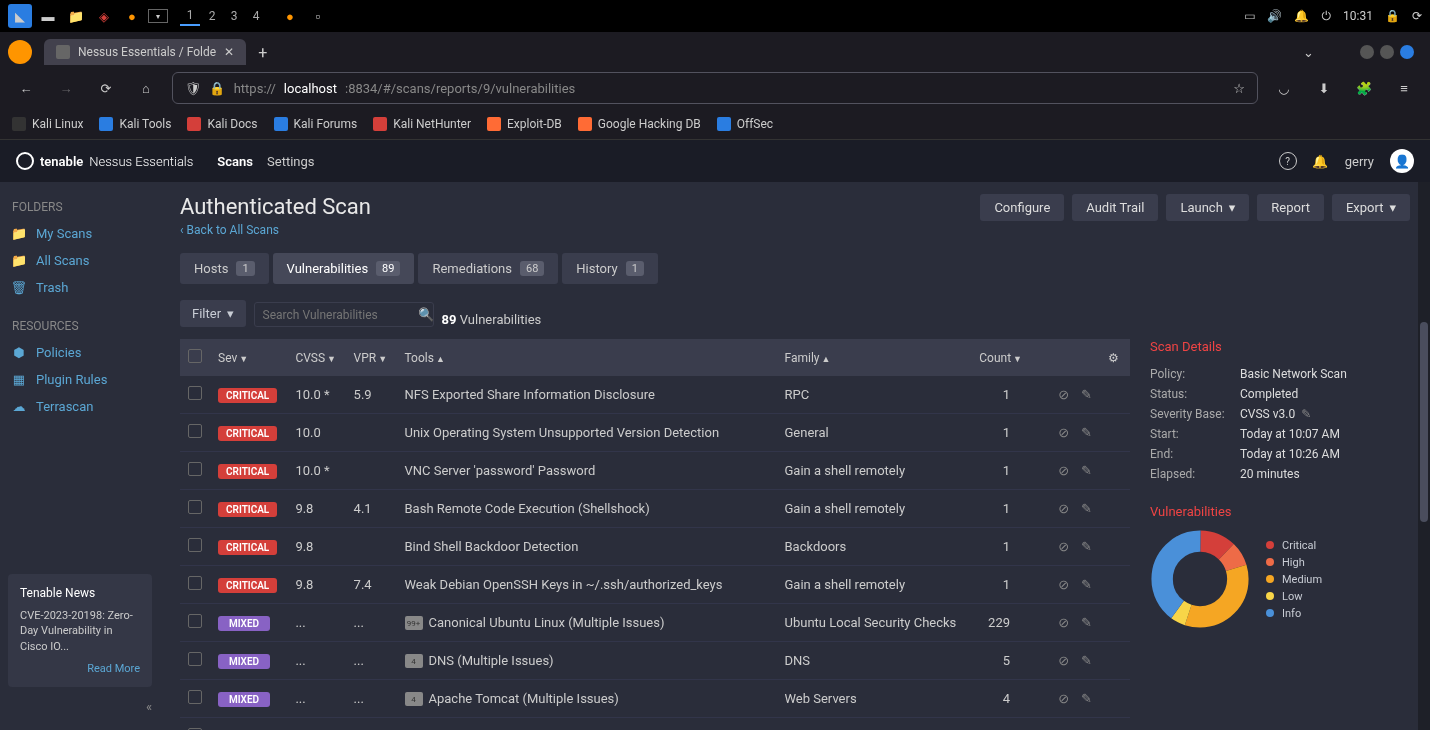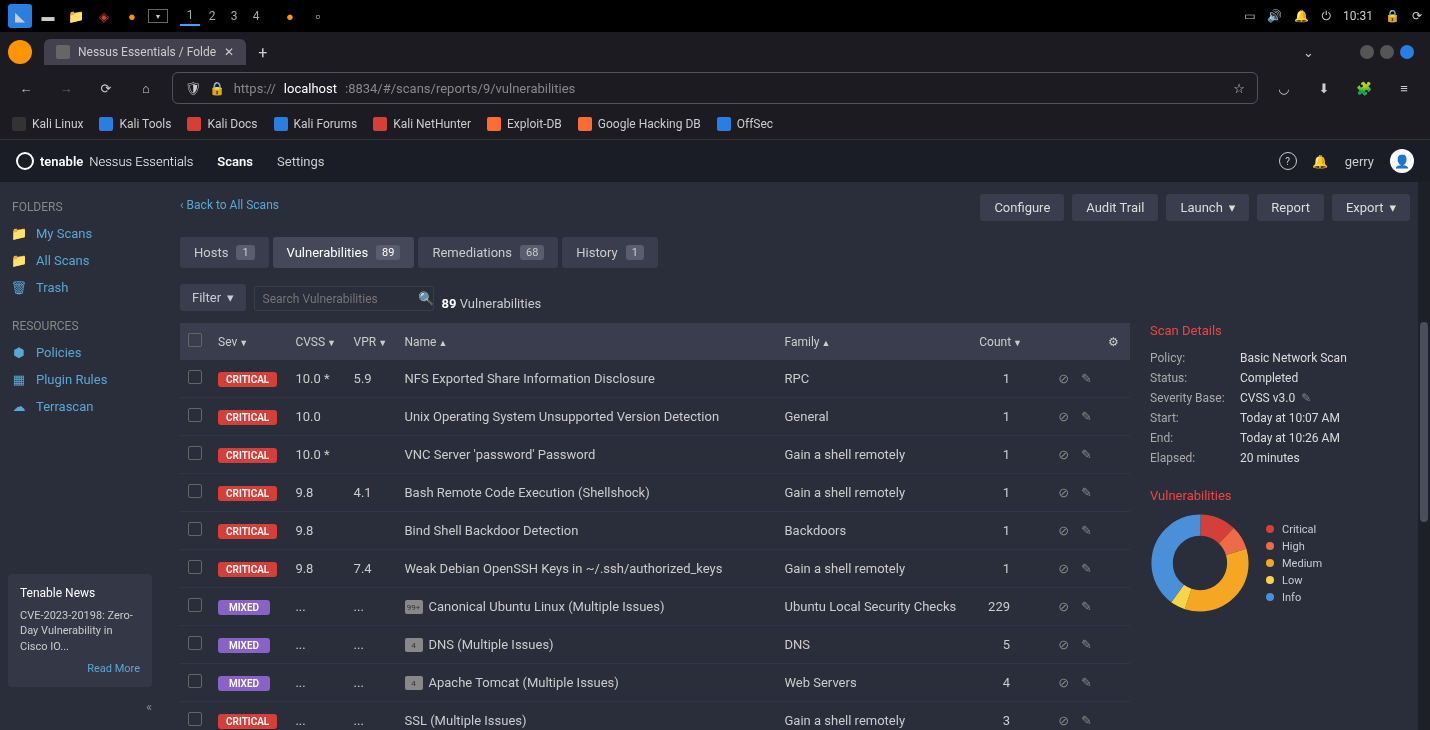--- a/index.html
+++ b/index.html
@@ -26,21 +26,21 @@
 .url-input .proto{color:#888}
 .url-input .host{color:#fff}
 .url-actions{display:flex;gap:12px}
 .bookmarks-bar{height:32px;background:#1c1b22;display:flex;align-items:center;padding:0 12px;gap:16px;border-bottom:1px solid #333}
 .bookmark{display:flex;align-items:center;gap:6px;color:#ccc;font-size:12px;cursor:pointer}
 .bookmark-icon{width:14px;height:14px;border-radius:2px}
 .app-container{height:590px;display:flex;flex-direction:column;background:#2a2d3a}
 .app-header{height:42px;background:#1a1c26;display:flex;align-items:center;padding:0 16px;gap:24px}
 .app-logo{display:flex;align-items:center;gap:6px;color:#fff}
 .app-logo-mark{width:18px;height:18px;border:2px solid #fff;border-radius:50%;display:inline-block}
-.app-nav{display:flex;gap:24px}
+.app-nav{display:flex;gap:14px}
 .app-nav-item{color:#ccc;cursor:pointer;font-size:13px}
 .app-nav-item.active{color:#fff;font-weight:600}
 .app-header-right{margin-left:auto;display:flex;align-items:center;gap:16px;color:#ccc}
 .user-badge{width:24px;height:24px;background:#fff;border-radius:50%;display:flex;align-items:center;justify-content:center;color:#333}
 .app-body{flex:1;display:flex;overflow:hidden}
 .sidebar{width:160px;background:#2a2d3a;padding:12px 0;display:flex;flex-direction:column}
 .sidebar-section{font-size:12px;color:#888;padding:6px 12px;text-transform:uppercase}
 .sidebar-item{padding:6px 12px;display:flex;align-items:center;gap:10px;color:#5ba7d4;font-size:13px;cursor:pointer}
 .sidebar-icon{width:14px;height:14px;display:flex;align-items:center;justify-content:center}
 .sidebar-news{margin:auto 8px 8px;background:#343746;border-radius:4px;padding:12px;font-size:12px}
@@ -251,20 +251,21 @@
         <div class="news-title">Tenable News</div>
         <div class="news-body">CVE-2023-20198: Zero-Day Vulnerability in Cisco IO...</div>
         <div class="news-link">Read More</div>
       </div>
       <div class="sidebar-collapse">«</div>
     </div>
 
     <div class="main">
       <div class="main-header">
         <div>
+          <div class="scan-title">Authenticated Scan</div>
           <div class="back-link">‹ <span>Back to All Scans</span></div>
         </div>
         <div class="main-actions">
           <button class="btn">Configure</button>
           <button class="btn">Audit Trail</button>
           <button class="btn">
               <span>Launch</span> 
               <span>▾</span>
             </button>
           <button class="btn">Report</button>
@@ -308,21 +309,21 @@
 
       <div class="content-row">
         <div class="table-wrap">
           <table class="table">
             <thead>
               <tr>
                 <th style="width:30px"><span class="checkbox"></span></th>
                 <th><span>Sev</span><span class="sort-arrow">▼</span></th>
                 <th><span>CVSS</span><span class="sort-arrow">▼</span></th>
                 <th><span>VPR</span><span class="sort-arrow">▼</span></th>
-                <th style="width:380px"><span>Name</span><span class="sort-arrow">▲</span></th>
+                <th style="width:380px"><span>Tools</span><span class="sort-arrow">▲</span></th>
                 <th><span>Family</span><span class="sort-arrow">▲</span></th>
                 <th style="text-align:right"><span>Count</span><span class="sort-arrow">▼</span></th>
                 <th style="width:70px"></th>
                 <th class="gear-col">⚙</th>
               </tr>
             </thead>
             <tbody id="vuln-rows">
                 <tr>
                   <td><span class="checkbox"></span></td>
                   <td><span class="sev-badge sev-critical">CRITICAL</span></td>

